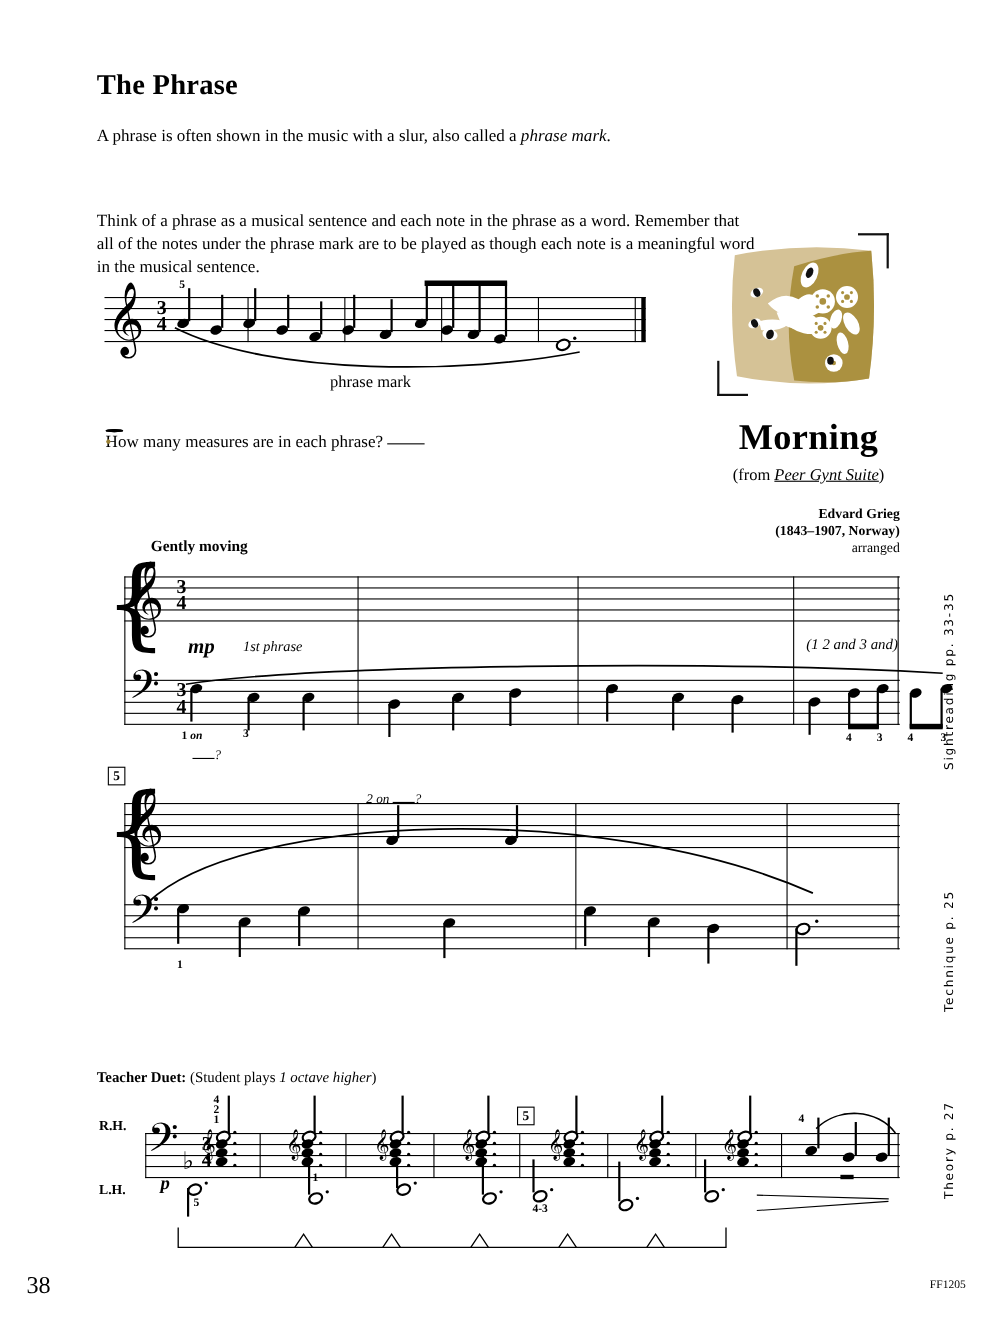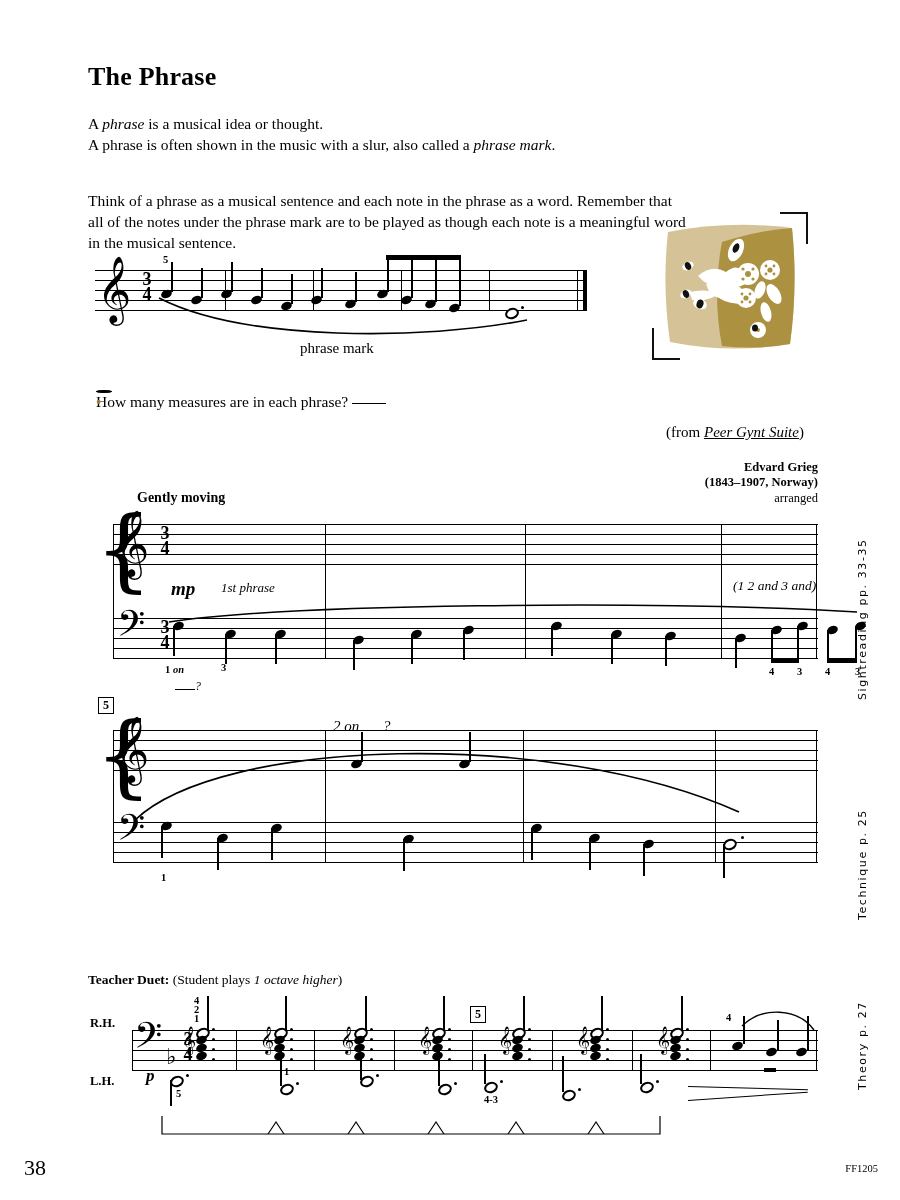--- a/index.html
+++ b/index.html
@@ -78,21 +78,20 @@
   svg{overflow:visible;}
 </style>
 </head>
 <body>
 
 <div class="page">
 
   <div class="h-title">The Phrase</div>
 
   <div class="para p1">
-    <div><span>A </span><i>phrase</i><span> is a musical idea or thought.</span></div>
     <div><span>A phrase is often shown in the music with a slur, also called a </span><i>phrase mark</i><span>.</span></div>
   </div>
 
   <div class="para p2">Think of a phrase as a musical sentence and each note in the phrase as a word. Remember that all of the notes under the phrase mark are to be played as though each note is a meaningful word in the musical sentence.</div>
 
   <div class="music" style="left:95px;top:262px;width:500px;height:100px;">
     <div class="staff" style="left:0;top:8px;width:492px;height:41px;">
       <div class="sl" style="top:0;"></div>
         <div class="sl" style="top:10px;"></div>
       <div class="sl" style="top:20px;"></div>
@@ -203,20 +202,21 @@
         <ellipse cx="26" cy="76" rx="3" ry="4" transform="rotate(-25 26 76)"></ellipse>
         <ellipse cx="40" cy="86" rx="3.4" ry="4.4" transform="rotate(20 40 86)"></ellipse>
         <ellipse cx="76" cy="30" rx="3" ry="5" transform="rotate(25 76 30)"></ellipse>
         <ellipse cx="95" cy="110" rx="3" ry="3.6"></ellipse>
       </g>
     </svg>
     <div class="bracket br-tr"></div>
     <div class="bracket br-bl"></div>
   </div>
 
+  <div class="song-title">Morning</div>
   <div class="song-sub">
     <span>(from </span><i>Peer Gynt Suite</i><span>)</span>
   </div>
   <div class="composer">
     <div>Edvard Grieg</div>
     <div>(1843–1907, Norway)</div>
   </div>
   <div class="arranged">arranged</div>
 
   <div class="label" style="left:137px;top:490px;font-size:14px;">Gently moving</div>
@@ -331,21 +331,21 @@
     </div>
     <div class="clef" style="left:12px;top:-2px;font-size:58px;">𝄞</div>
     <div class="clef" style="left:14px;top:88px;font-size:44px;">𝄢</div>
 
     <div class="bar" style="left:10px;top:8px;height:133px;"></div>
     <div class="bar" style="left:222px;top:8px;height:133px;"></div>
     <div class="bar" style="left:420px;top:8px;height:133px;"></div>
     <div class="bar" style="left:612px;top:8px;height:133px;"></div>
     <div class="bar" style="left:713px;top:8px;height:133px;"></div>
 
-    <div class="txt-it" style="left:230px;top:-4px;font-size:15px;">
+    <div class="txt-it" style="left:230px;top:-4px;font-size:12px;">
       <span>2</span> <i>on</i>
       <span class="blank-t"></span><span>?</span>
     </div>
 
     <div class="nh" style="left:248px;top:38px;"></div>
       <div class="stem" style="left:258px;top:10px;height:30px;"></div>
     <div class="nh" style="left:356px;top:38px;"></div>
       <div class="stem" style="left:366px;top:10px;height:30px;"></div>
 
     <div class="nh" style="left:58px;top:100px;"></div>

